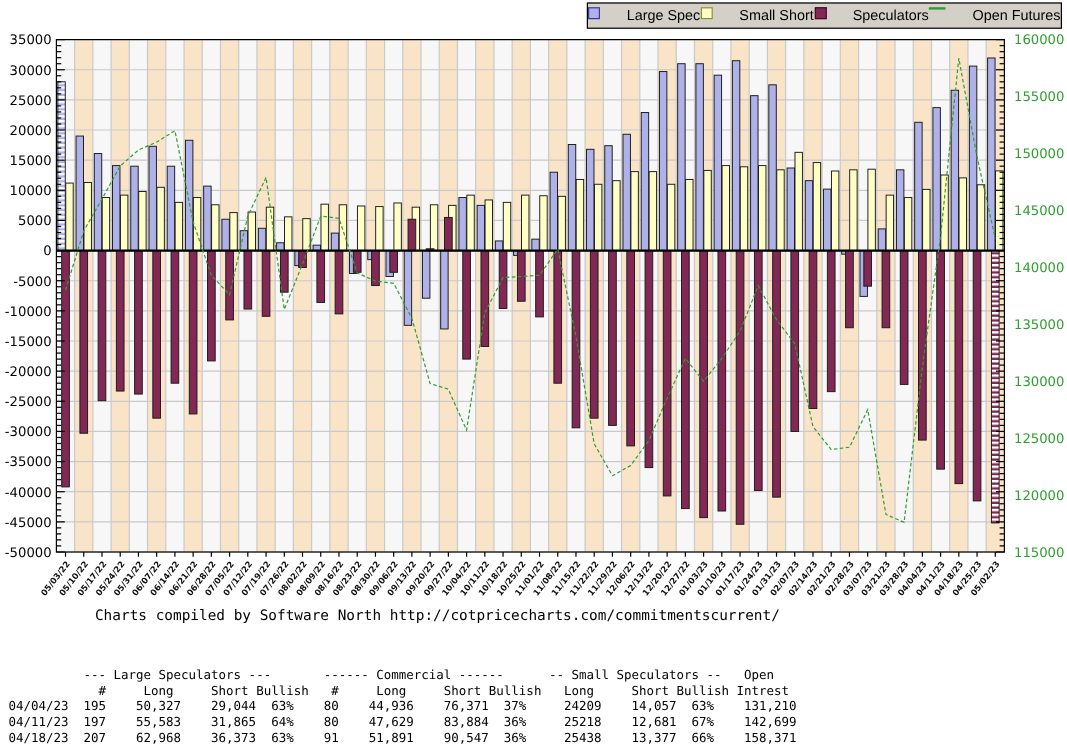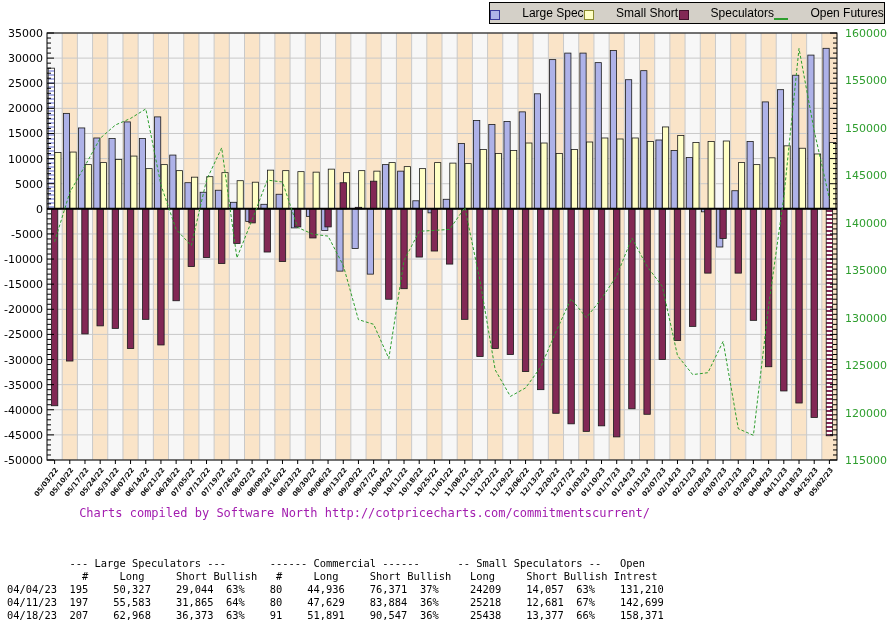--- a/index.html
+++ b/index.html
@@ -2,26 +2,26 @@
 <html><head>
 <meta charset="utf-8">
 <style>
   html,body{margin:0;padding:0;background:#fff;}
   .stage{position:relative;width:889px;height:620px;background:#fff;overflow:hidden;
          font-family:"Liberation Sans",sans-serif;}
   .title{position:absolute;left:3px;top:1px;font-size:11px;font-weight:bold;color:#000;line-height:13px;}
   .legend{position:absolute;left:489px;top:2px;width:394px;height:20px;background:#D4D0C8;
           border:1px solid #000;display:flex;align-items:center;justify-content:space-around;
           font-size:12px;color:#000;}
-  .legend-item{display:flex;align-items:flex-end;gap:22px;}
+  .legend-item{display:flex;align-items:flex-start;gap:22px;}
   .swatch{width:8px;height:8px;display:inline-block;}
   .lineswatch{width:14px;height:2px;display:inline-block;}
   svg{position:absolute;left:0;top:0;}
   .credit{position:absolute;left:0;top:506px;width:729px;text-align:center;
-          font-family:"DejaVu Sans Mono",monospace;font-size:12px;color:#a21caf;}
+          font-family:"DejaVu Sans Mono",monospace;font-size:12px;color:#000000;}
   .cot-table{position:absolute;left:7px;top:557px;margin:0;
              font-family:"DejaVu Sans Mono",monospace;font-size:10.4px;line-height:13.1px;color:#000;
              white-space:pre;}
 </style>
 </head>
 <body>
 
 <div class="stage">
 
   <div class="legend" id="legend">

